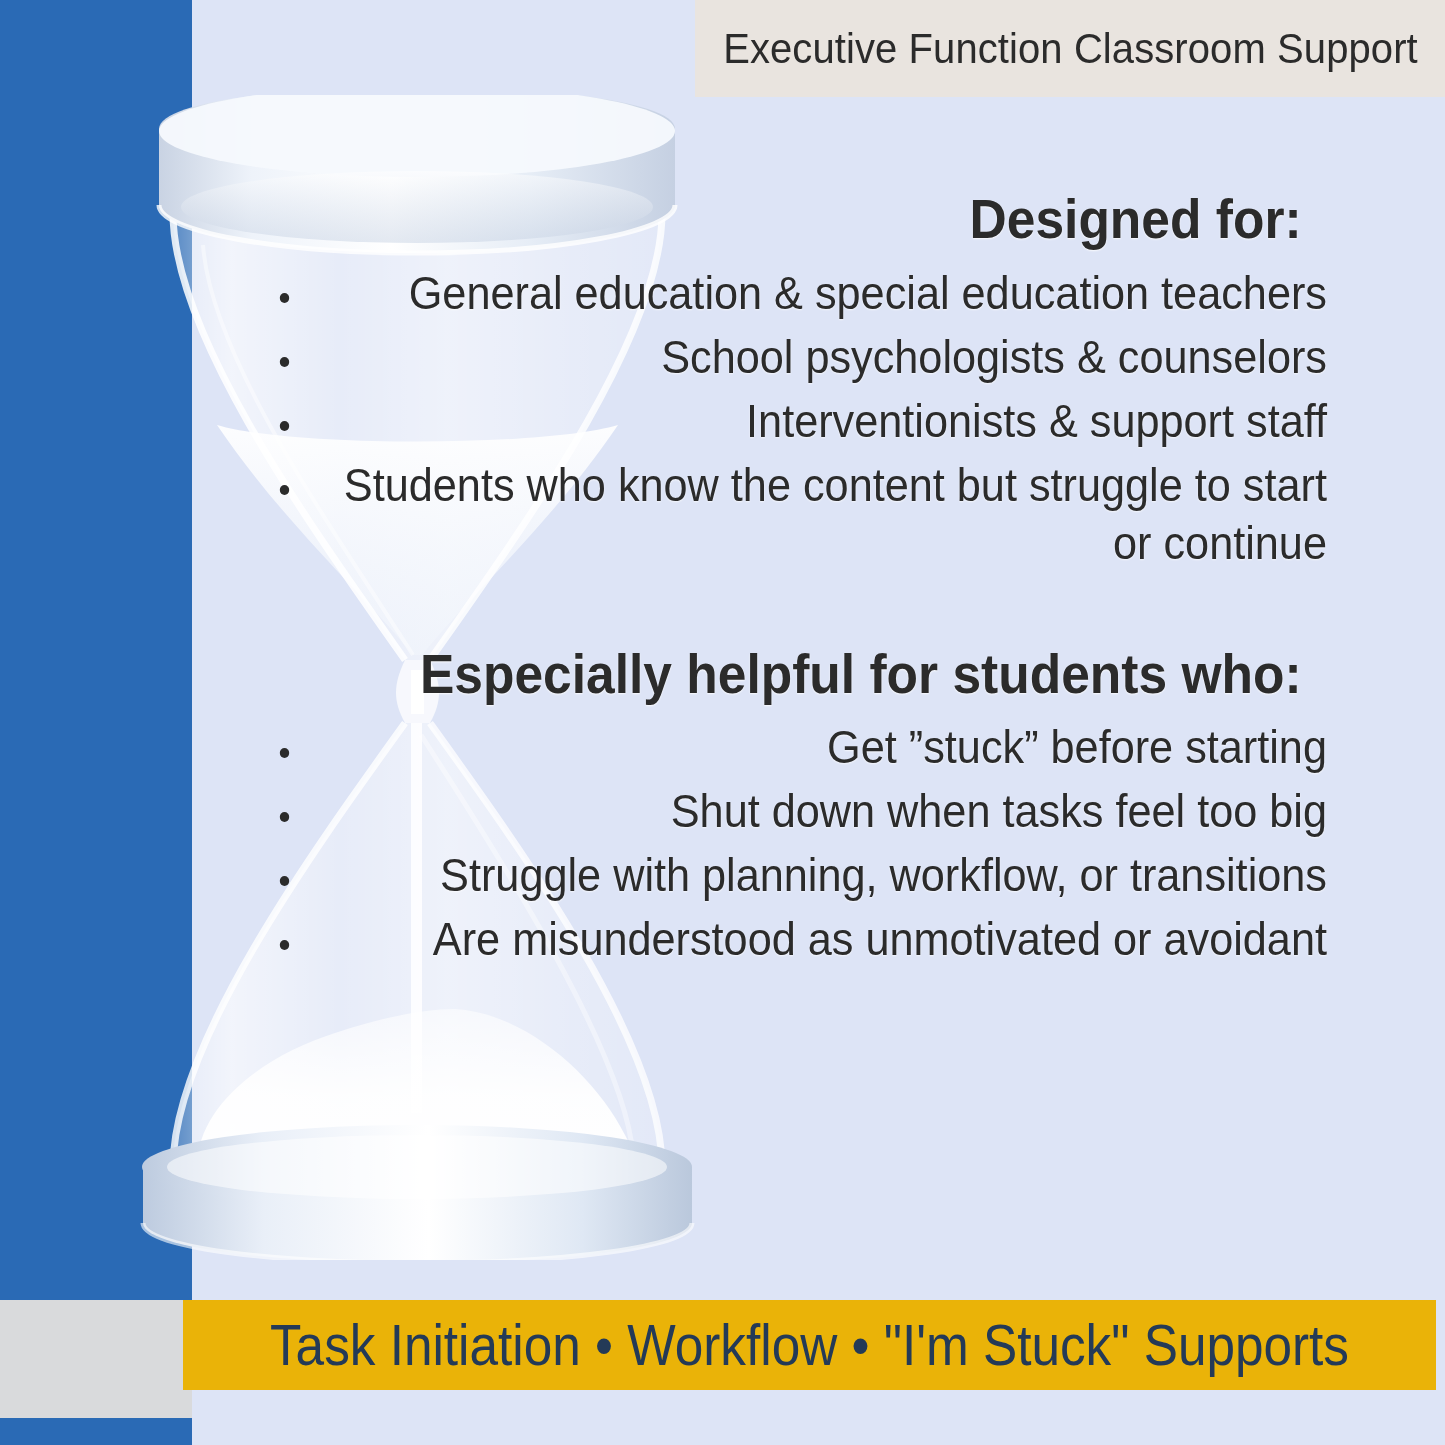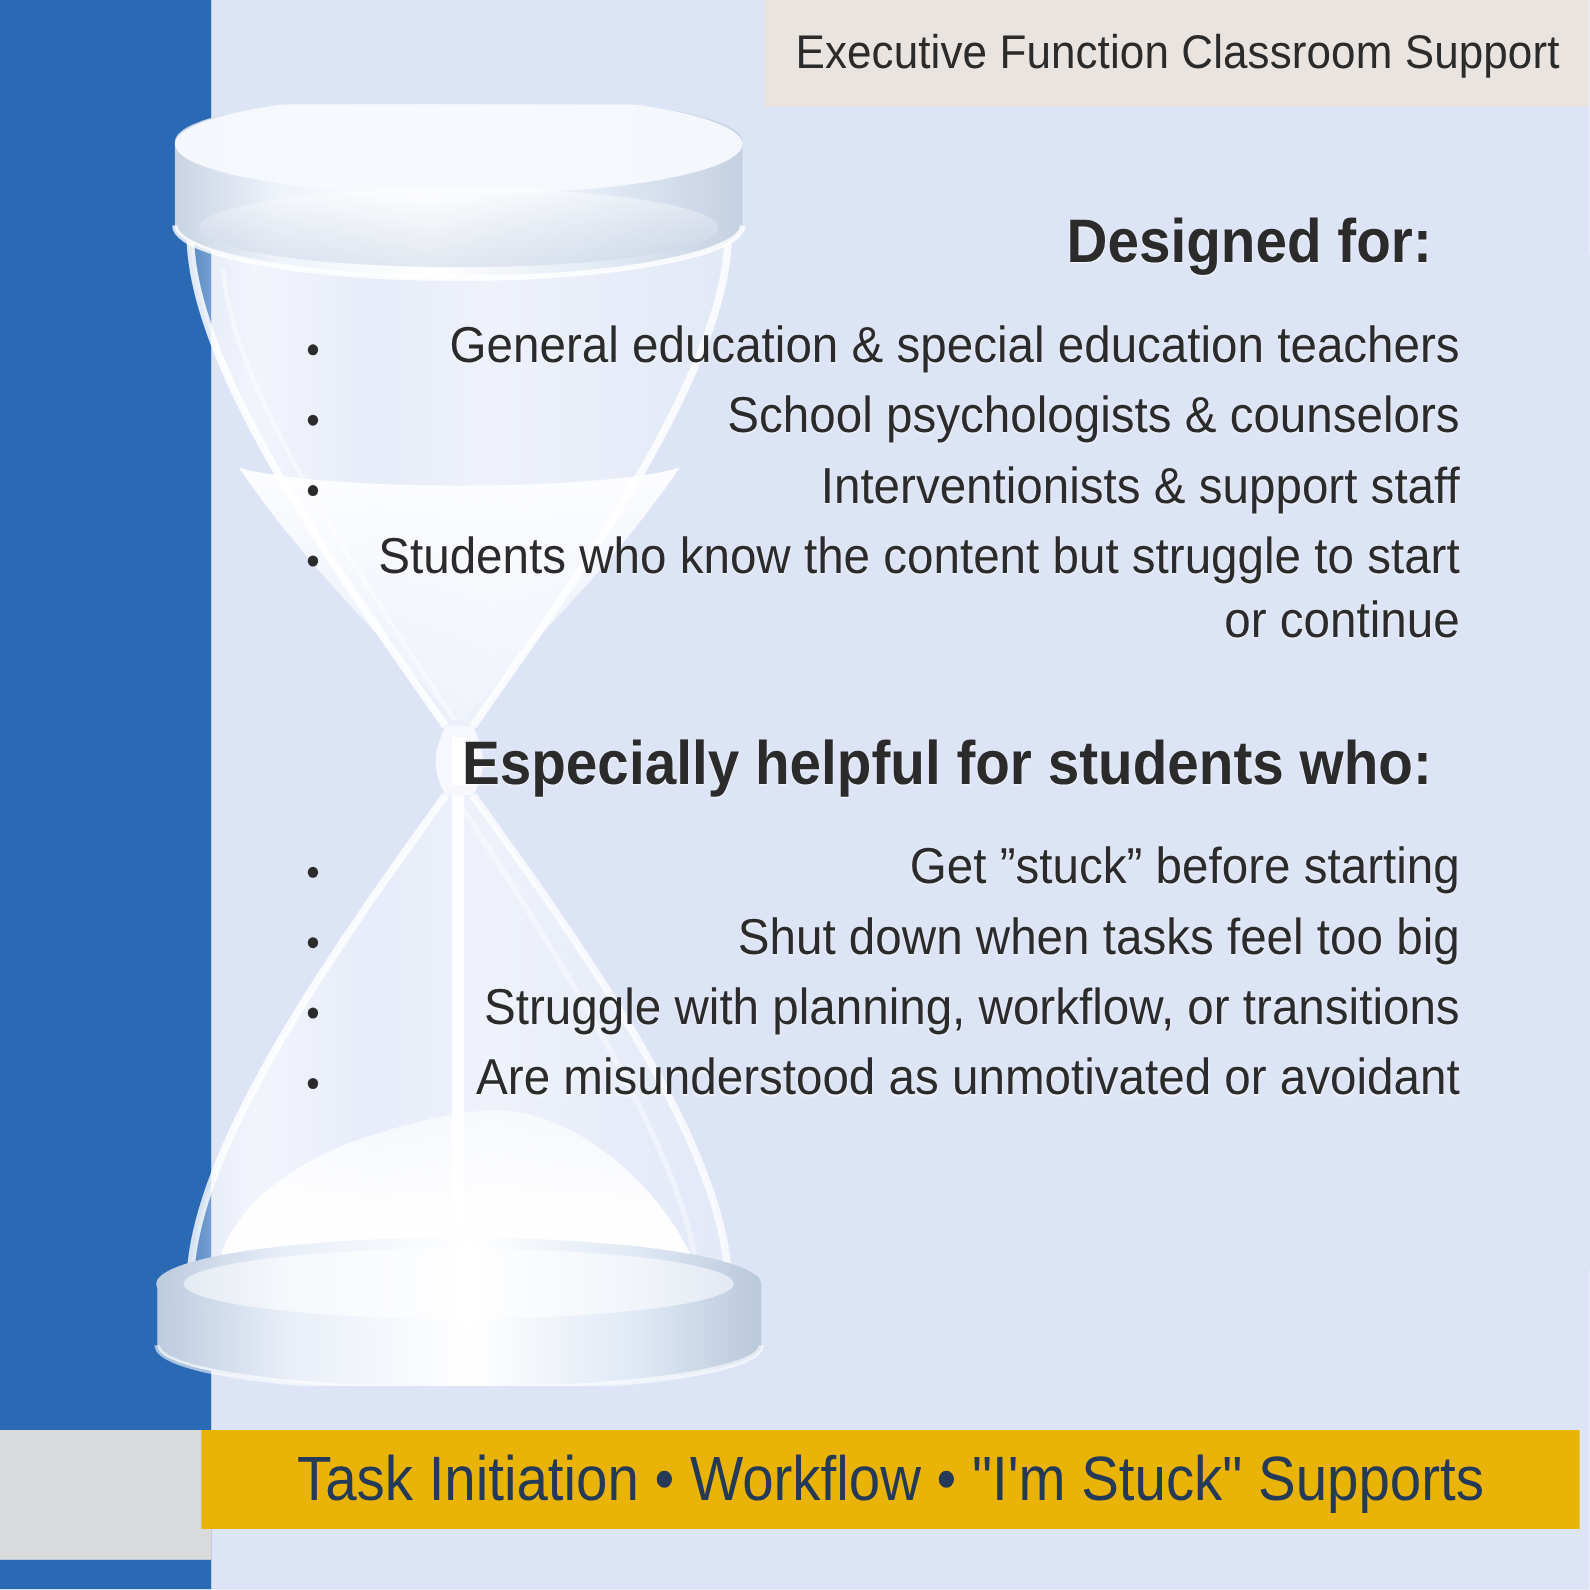--- a/index.html
+++ b/index.html
@@ -68,21 +68,21 @@
     line-height:1.05;
     color:#2b2b2b;
     transform:scaleX(0.92);
     transform-origin:left center;
     text-shadow:0 1px 2px rgba(255,255,255,.85);
   }
   .sec-heading.two{ margin-top:0; }
 
   ul.bullets{
     list-style:none;
-    margin-top:36px;
+    margin-top:16px;
     padding-left:46px;
   }
   ul.bullets li{
     position:relative;
     font-family:"Liberation Sans Narrow","Liberation Sans", sans-serif;
     font-weight:400;
     font-size:46px;
     line-height:1.26;
     color:#2b2b2b;
     margin-bottom:6px;

